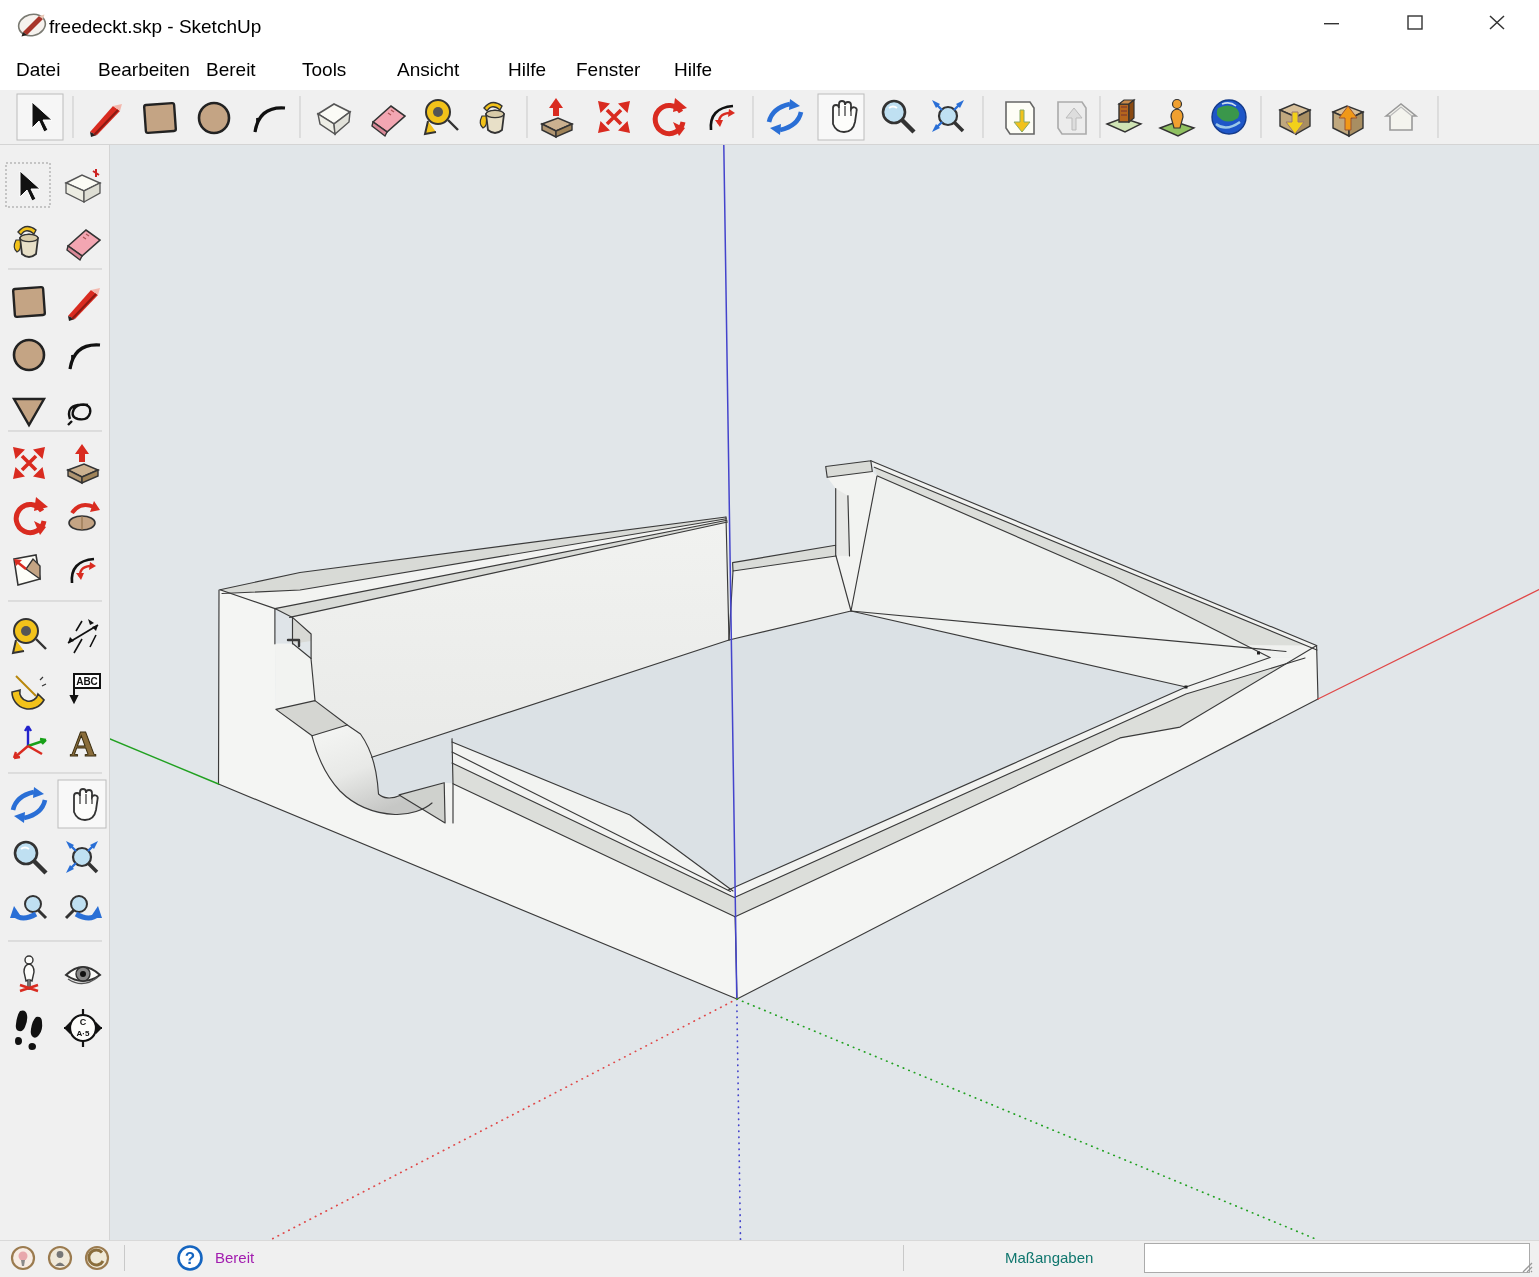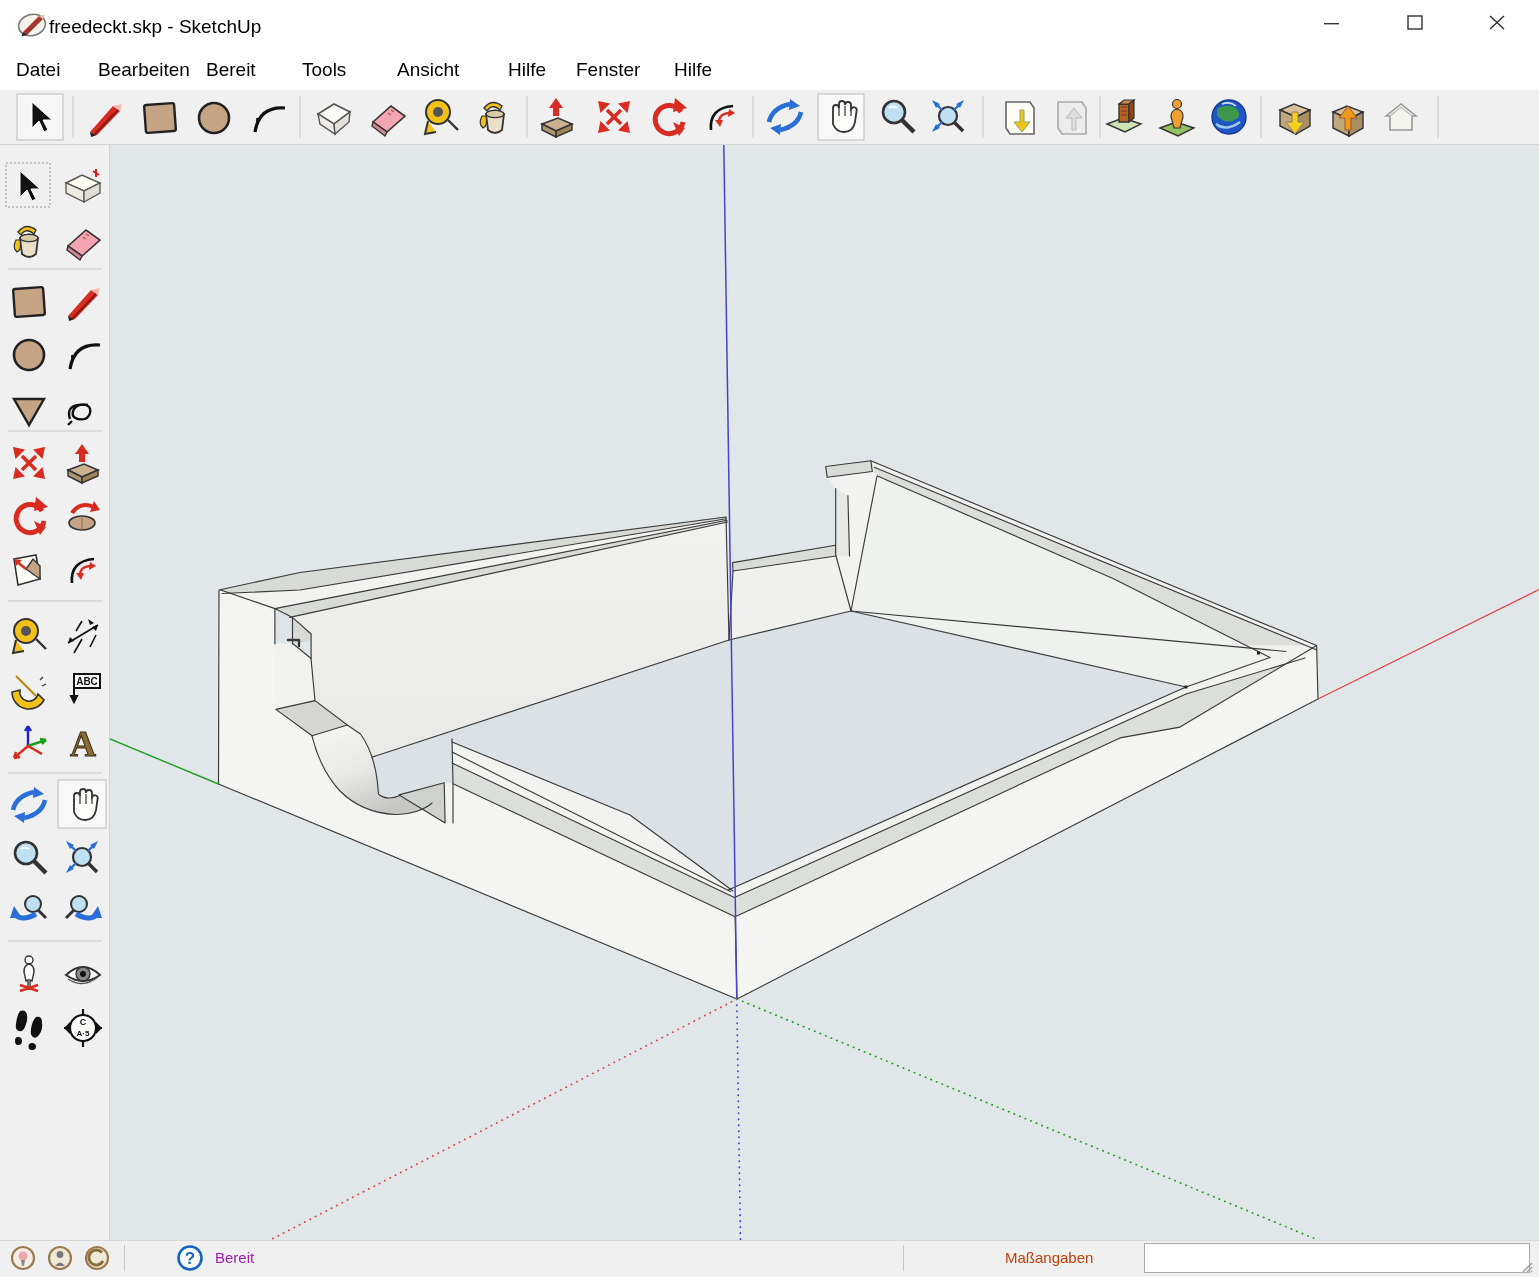--- a/index.html
+++ b/index.html
@@ -454,19 +454,19 @@
       <circle cx="87" cy="14" r="11" fill="#f0ead9" stroke="#9b7b4f" stroke-width="2.2"></circle>
       <path d="M92 8.5 a7.5 7.5 0 1 0 1 8.5" fill="none" stroke="#8a6d3b" stroke-width="3"></path>
     </svg>
     <div style="position:absolute;left:124px;top:4px;width:1px;height:26px;background:#c9c9c9"></div>
     <svg class="icon" style="left:176px;top:3px" width="28" height="28" viewBox="0 0 28 28">
       <circle cx="14" cy="14" r="11.5" fill="#fff" stroke="#1565c0" stroke-width="2.6"></circle>
       <text x="14" y="20" text-anchor="middle" font-family="Liberation Sans" font-size="17" font-weight="bold" fill="#1565c0">?</text>
     </svg>
     <div style="position:absolute;left:215px;top:8px;font-size:15px;color:#a21caf">Bereit</div>
     <div style="position:absolute;left:903px;top:4px;width:1px;height:26px;background:#c9c9c9"></div>
-    <div style="position:absolute;left:1005px;top:8px;font-size:15px;color:#c2410c">Maßangaben</div>
+    <div style="position:absolute;left:1005px;top:8px;font-size:15px;color:#0f766e">Maßangaben</div>
     <div style="position:absolute;left:1144px;top:2px;width:386px;height:30px;background:#fff;border:1px solid #ababab;box-sizing:border-box"></div>
     <svg class="icon" style="left:1520px;top:20px" width="14" height="14">
         <path d="M12 2 L3 11 M12 6 L7 11 M12 10 L11 11" stroke="#999" stroke-width="1.3"></path>
       </svg>
   </div>
 </div>
 
 </body></html>

